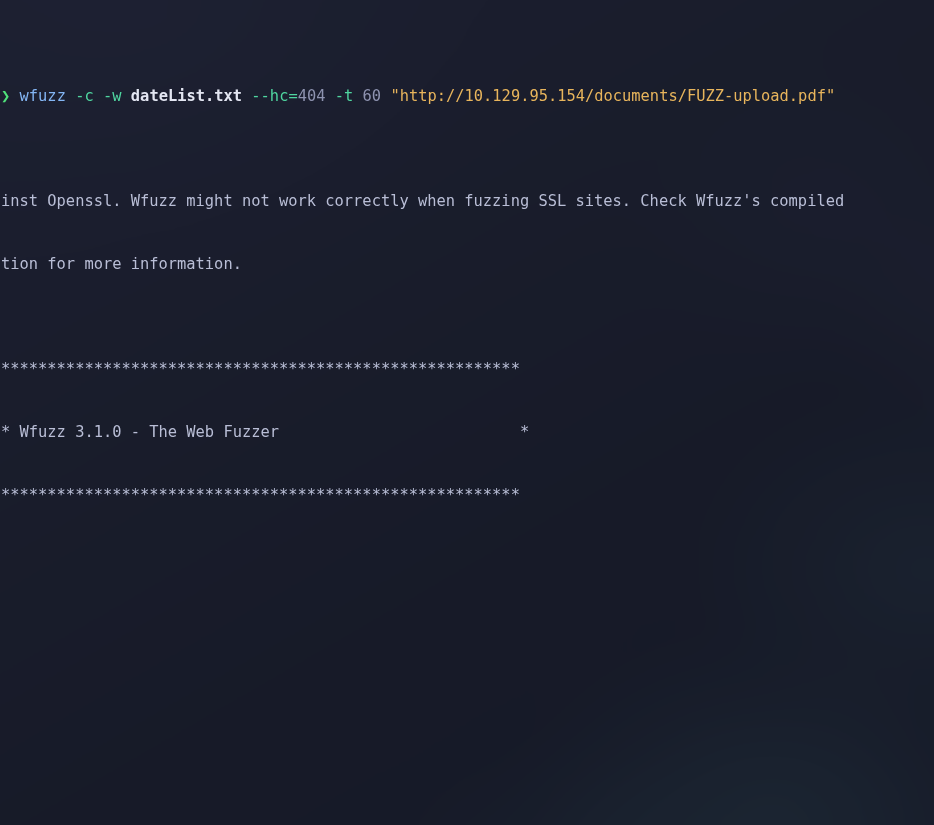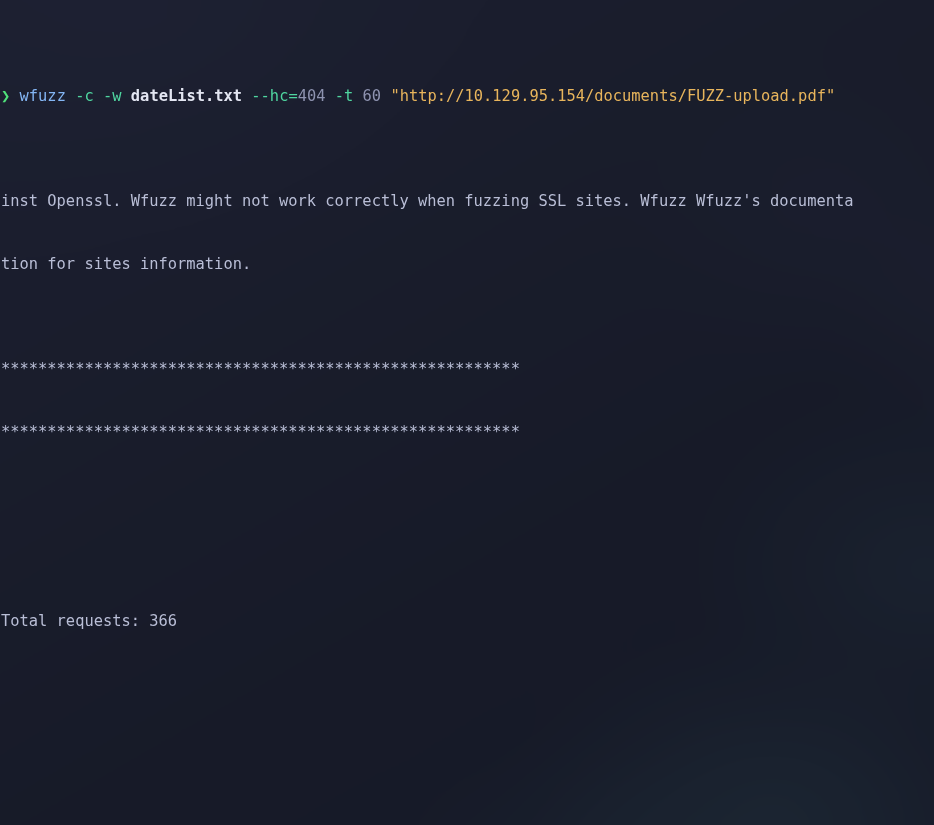--- a/index.html
+++ b/index.html
@@ -75,31 +75,31 @@
 <div id="terminal">
   <div id="wallpaper"></div>
   <div id="tint"></div>
 
   <div id="screen">
 
     
     <div class="line"><span class="c-prompt">❯</span><span class="c-text"> </span><span class="c-cmd">wfuzz</span><span class="c-text"> </span><span class="c-flag">-c</span><span class="c-text"> </span><span class="c-flag">-w</span><span class="c-text"> </span><span class="c-file">dateList.txt</span><span class="c-text"> </span><span class="c-flag">--hc=</span><span class="c-num">404</span><span class="c-text"> </span><span class="c-flag">-t</span><span class="c-text"> </span><span class="c-num">60</span><span class="c-text"> </span><span class="c-string">"http://10.129.95.154/documents/FUZZ-upload.pdf"</span></div>
 
     
-    <div class="line c-dim">inst Openssl. Wfuzz might not work correctly when fuzzing SSL sites. Wfuzz Wfuzz's documenta</div>
-    <div class="line c-dim">tion for sites information.</div>
+    <div class="line c-dim">inst Openssl. Wfuzz might not work correctly when fuzzing SSL sites. Check Wfuzz's compiled</div>
+    <div class="line c-dim">tion for more information.</div>
 
     
     <div class="line c-dim">********************************************************</div>
+    <div class="line c-dim">* Wfuzz 3.1.0 - The Web Fuzzer                          *</div>
     <div class="line c-dim">********************************************************</div>
 
     <div class="blank"></div>
 
     
-    <div class="line"><span class="c-dim">Total requests:</span><span class="c-dim"> </span><span class="c-dim">366</span></div>
 
     
     
 
     
     
     
     
 
     

